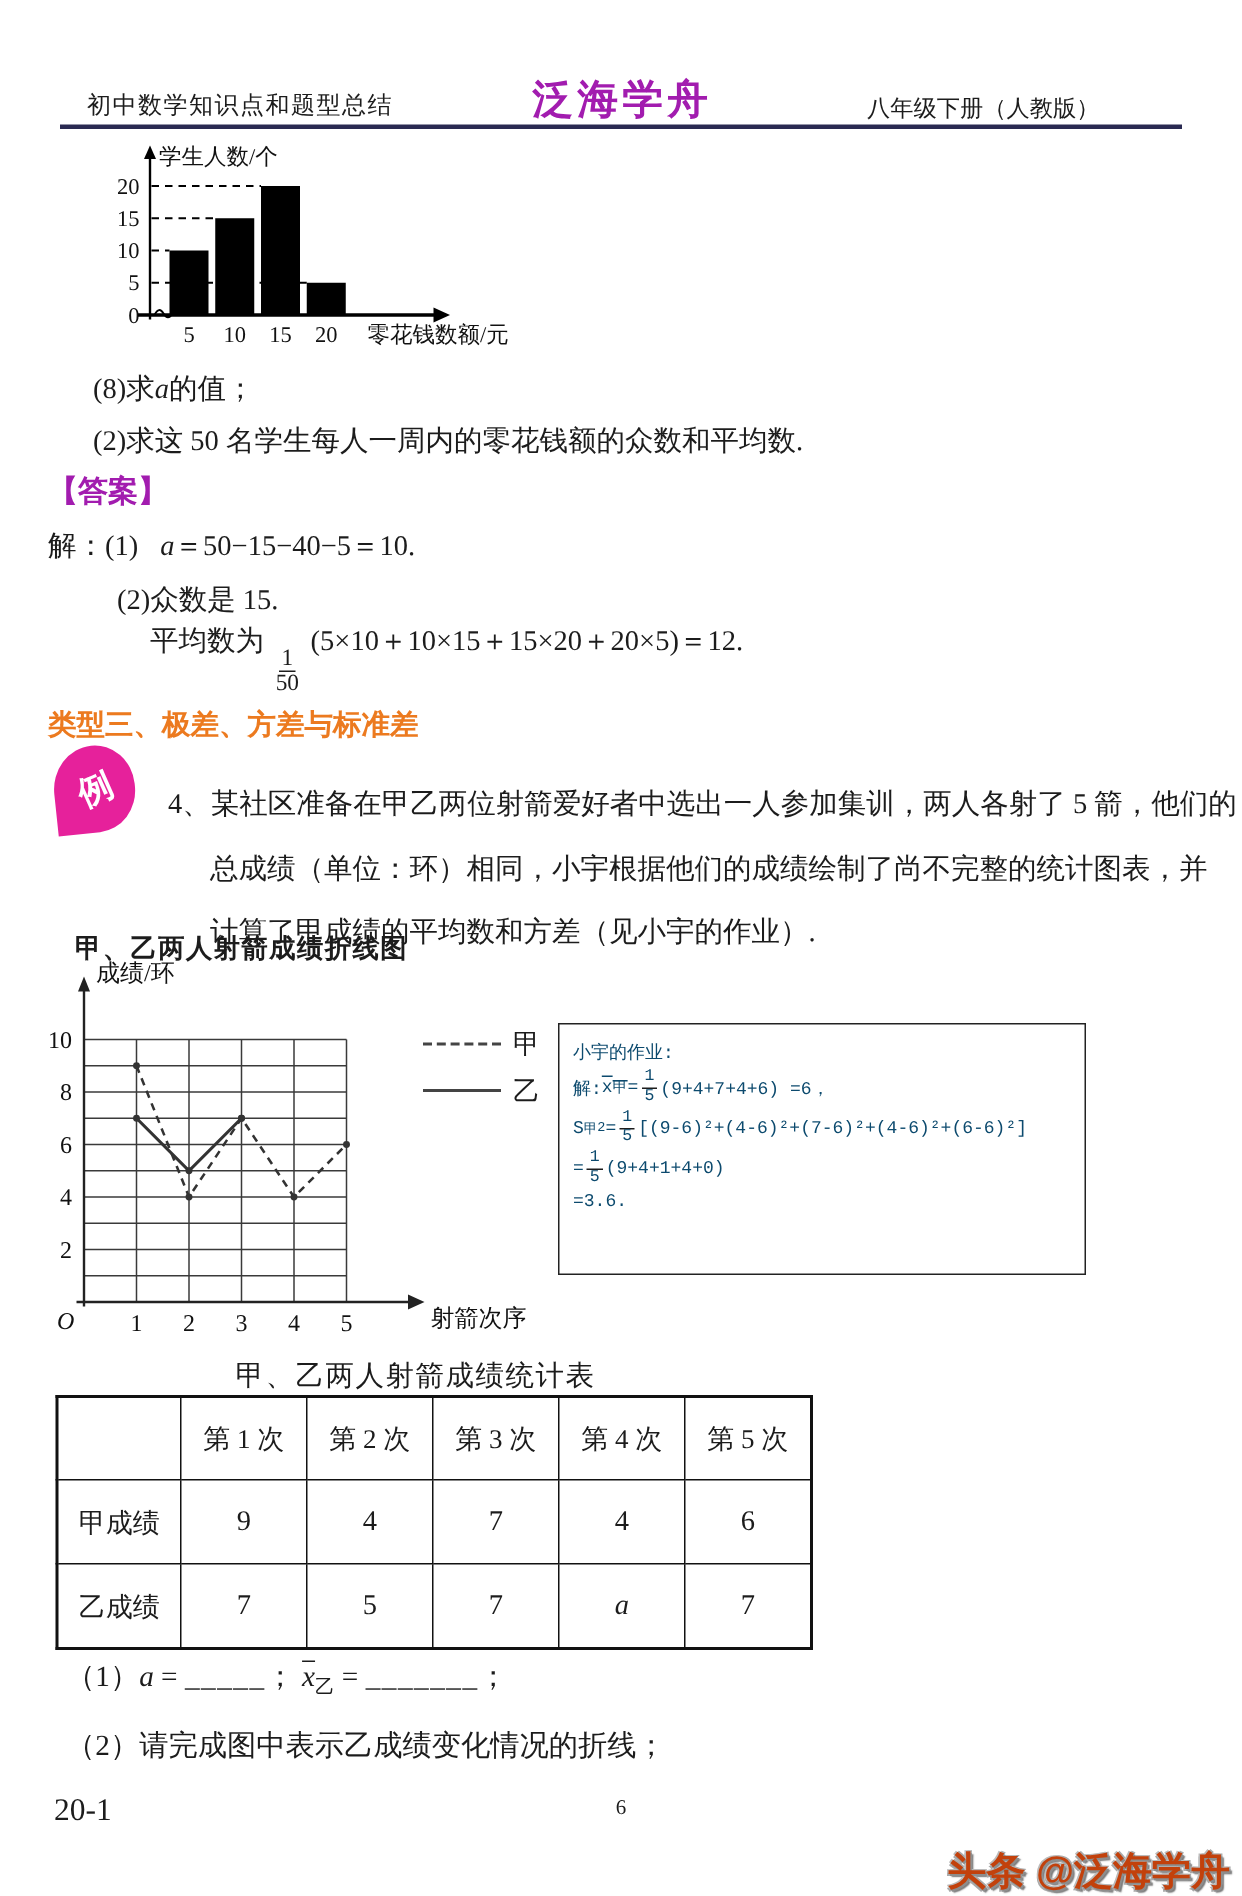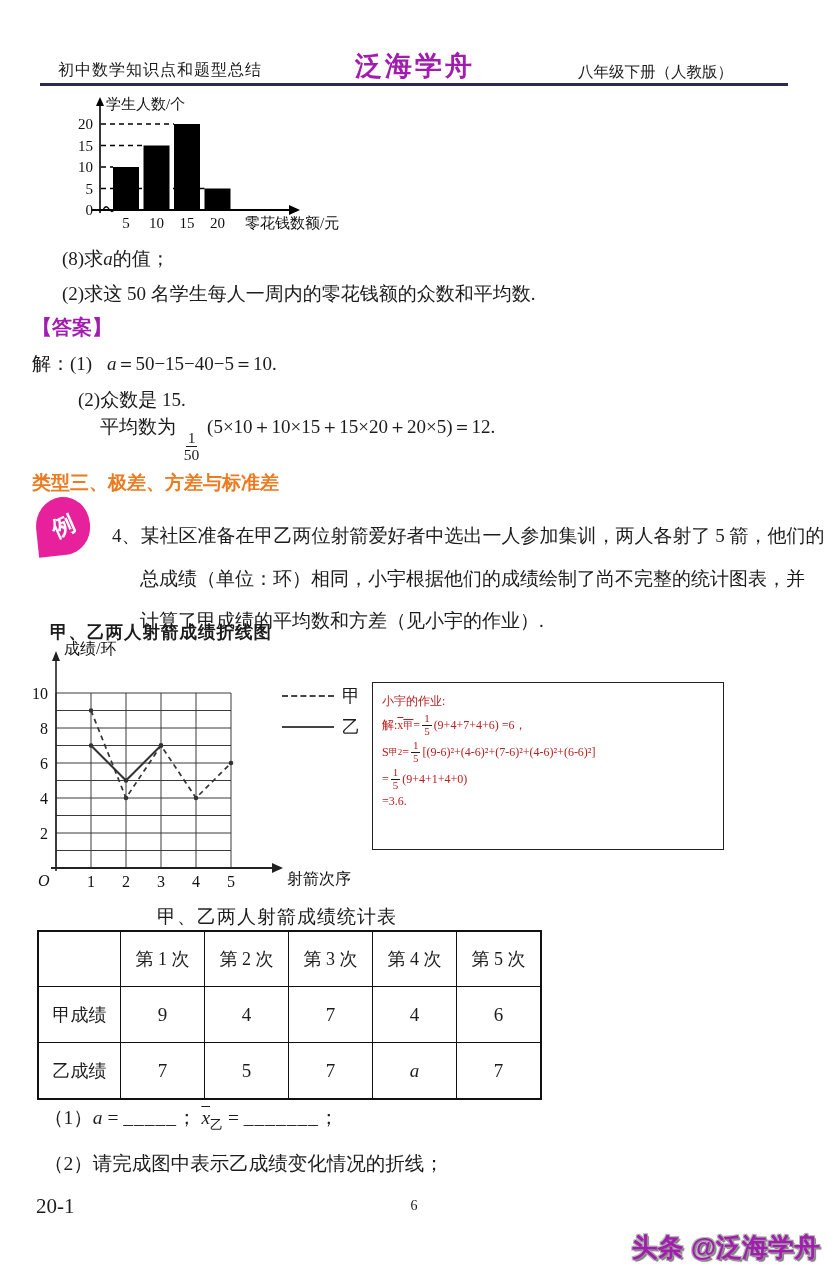--- a/index.html
+++ b/index.html
@@ -32,22 +32,22 @@
 
   
   .legend{left:282px;top:664px;display:flex;flex-direction:column;gap:7px;font-size:18px;}
   .legend-row{display:flex;align-items:center;gap:8px;}
   .legend-line{display:inline-block;width:52px;height:0;}
   .legend-line.dashed{border-top:2.4px dashed #444;}
   .legend-line.solid{border-top:2.4px solid #444;}
 
   
   .hw-box{left:372px;top:662px;width:352px;height:168px;border:1.6px solid #222;
-          padding:7px 9px;font-family:Liberation Serif, serif;font-size:12px;
-          color:#b91c1c;box-sizing:border-box;white-space:nowrap;}
+          padding:7px 9px;font-family:Liberation Mono, monospace;font-size:12px;
+          color:#0c4a6e;box-sizing:border-box;white-space:nowrap;}
   .hw-box .hw-line{margin:3px 0;display:flex;align-items:center;}
   .hw-box .frac{vertical-align:middle;font-size:11px;margin:0 2px;}
   .hw-box sub{font-size:9px;}
   .hw-box sup{font-size:9px;}
   .ovl{text-decoration:overline;}
   .ovl .subch{font-size:10px;}
 
   
   .tbl-title{left:38px;top:884px;width:478px;text-align:center;font-size:19px;letter-spacing:1px;}
   table.score{position:absolute;left:37px;top:910px;border-collapse:collapse;
@@ -57,21 +57,21 @@
   table.score th{width:81px;height:52px;font-size:18px;}
   table.score th.rowhead{width:79px;}
   table.score td{height:53px;}
 
   .bq{font-size:19.5px;}
   .blank{letter-spacing:1px;}
   .xbar-wrap sub{font-size:13px;}
 
   .footer-num{left:36px;top:1174px;font-size:21px;}
   .footer-page{left:0;right:0;text-align:center;top:1178px;font-size:14px;}
-  .watermark{right:8px;top:1210px;font-size:26px;font-weight:bold;color:#a21caf;
+  .watermark{right:8px;top:1210px;font-size:26px;font-weight:bold;color:#c2410c;
              font-family:"Liberation Sans",sans-serif;
              text-shadow:1px 1px 0 #8d8d8d,-1px -1px 0 #bbb,1px -1px 0 #aaa,-1px 1px 0 #aaa,2px 2px 1px #777;}
 
   
   #barchart text{font-family:"Liberation Serif",serif;font-size:15px;fill:#111;}
   #linechart text{font-family:"Liberation Serif",serif;font-size:16px;fill:#111;}
 </style>
 </head>
 <body>
 

